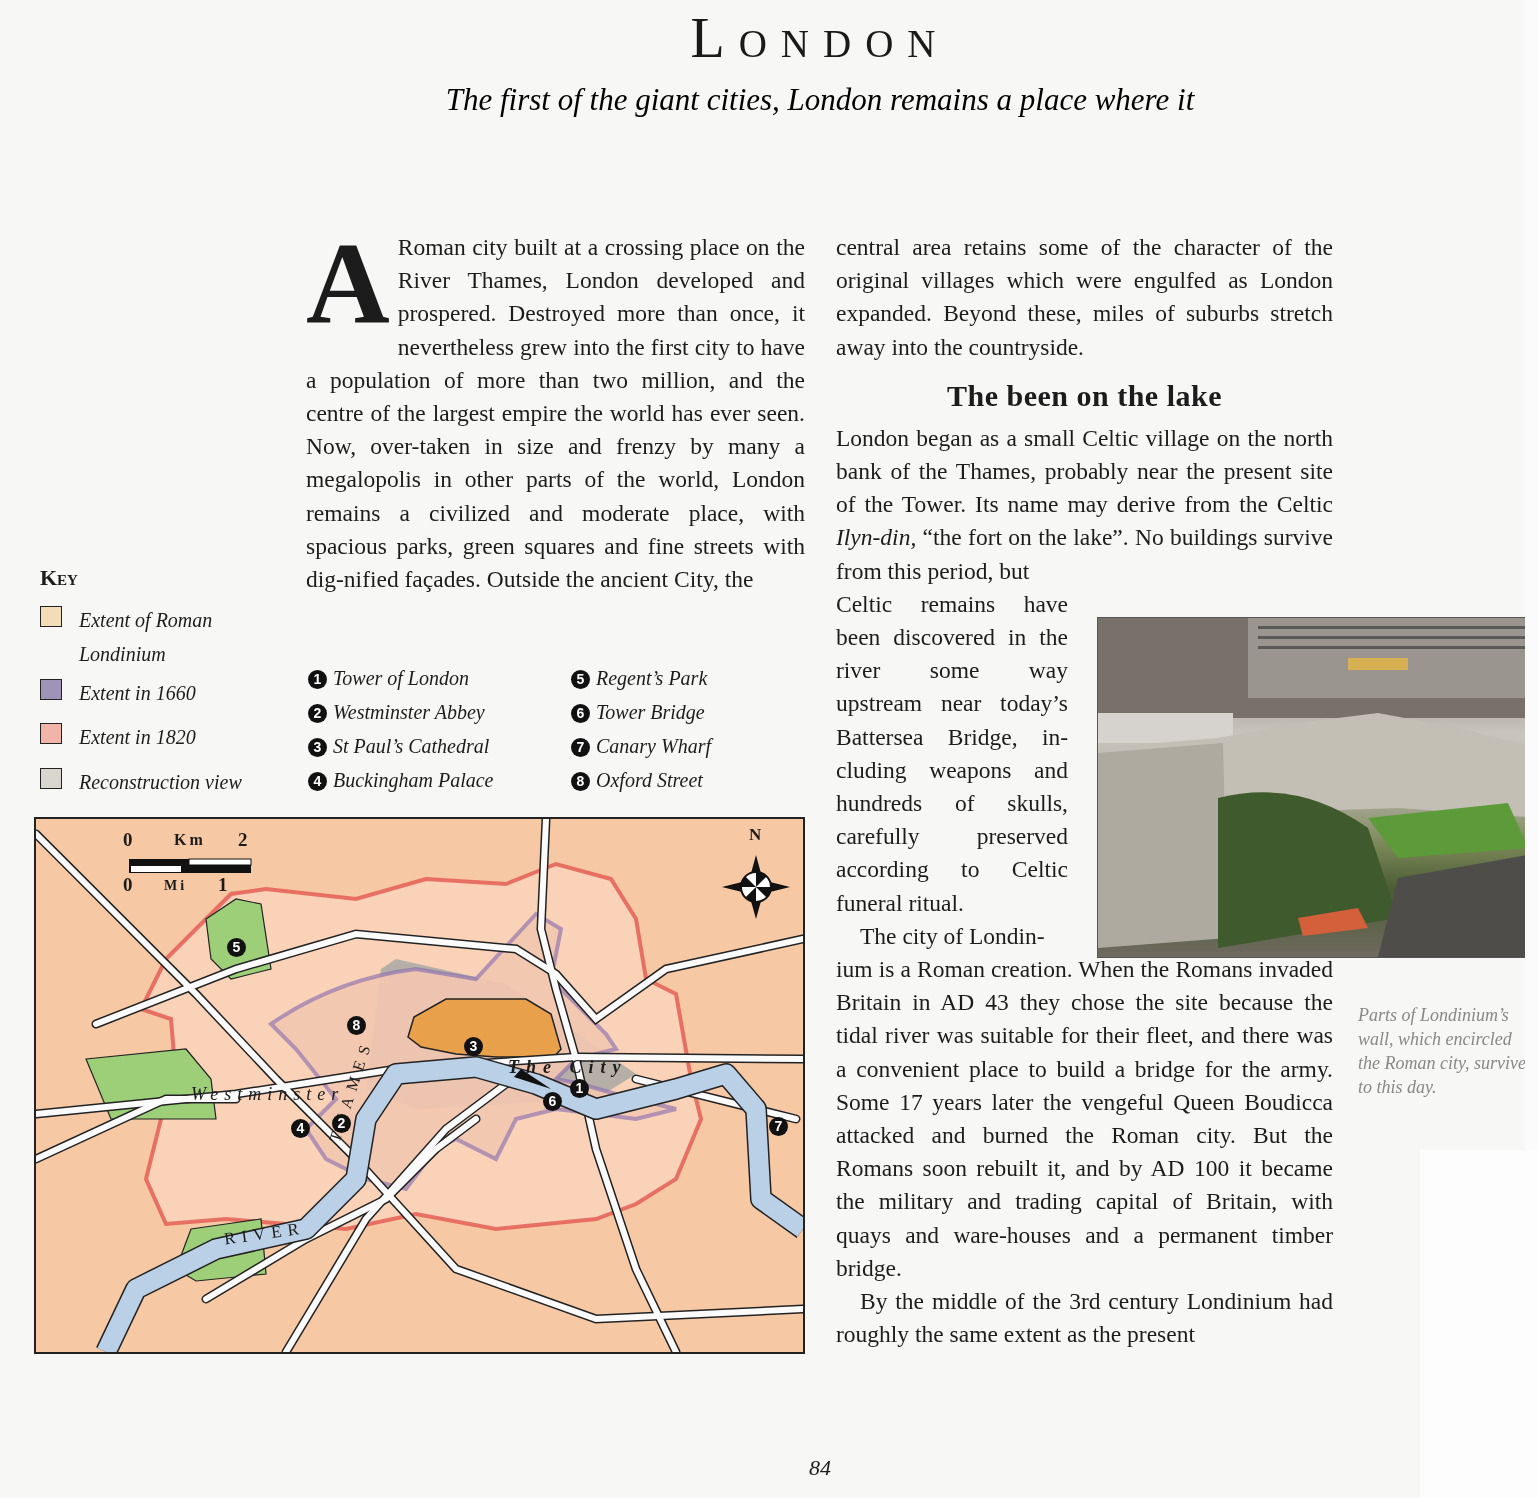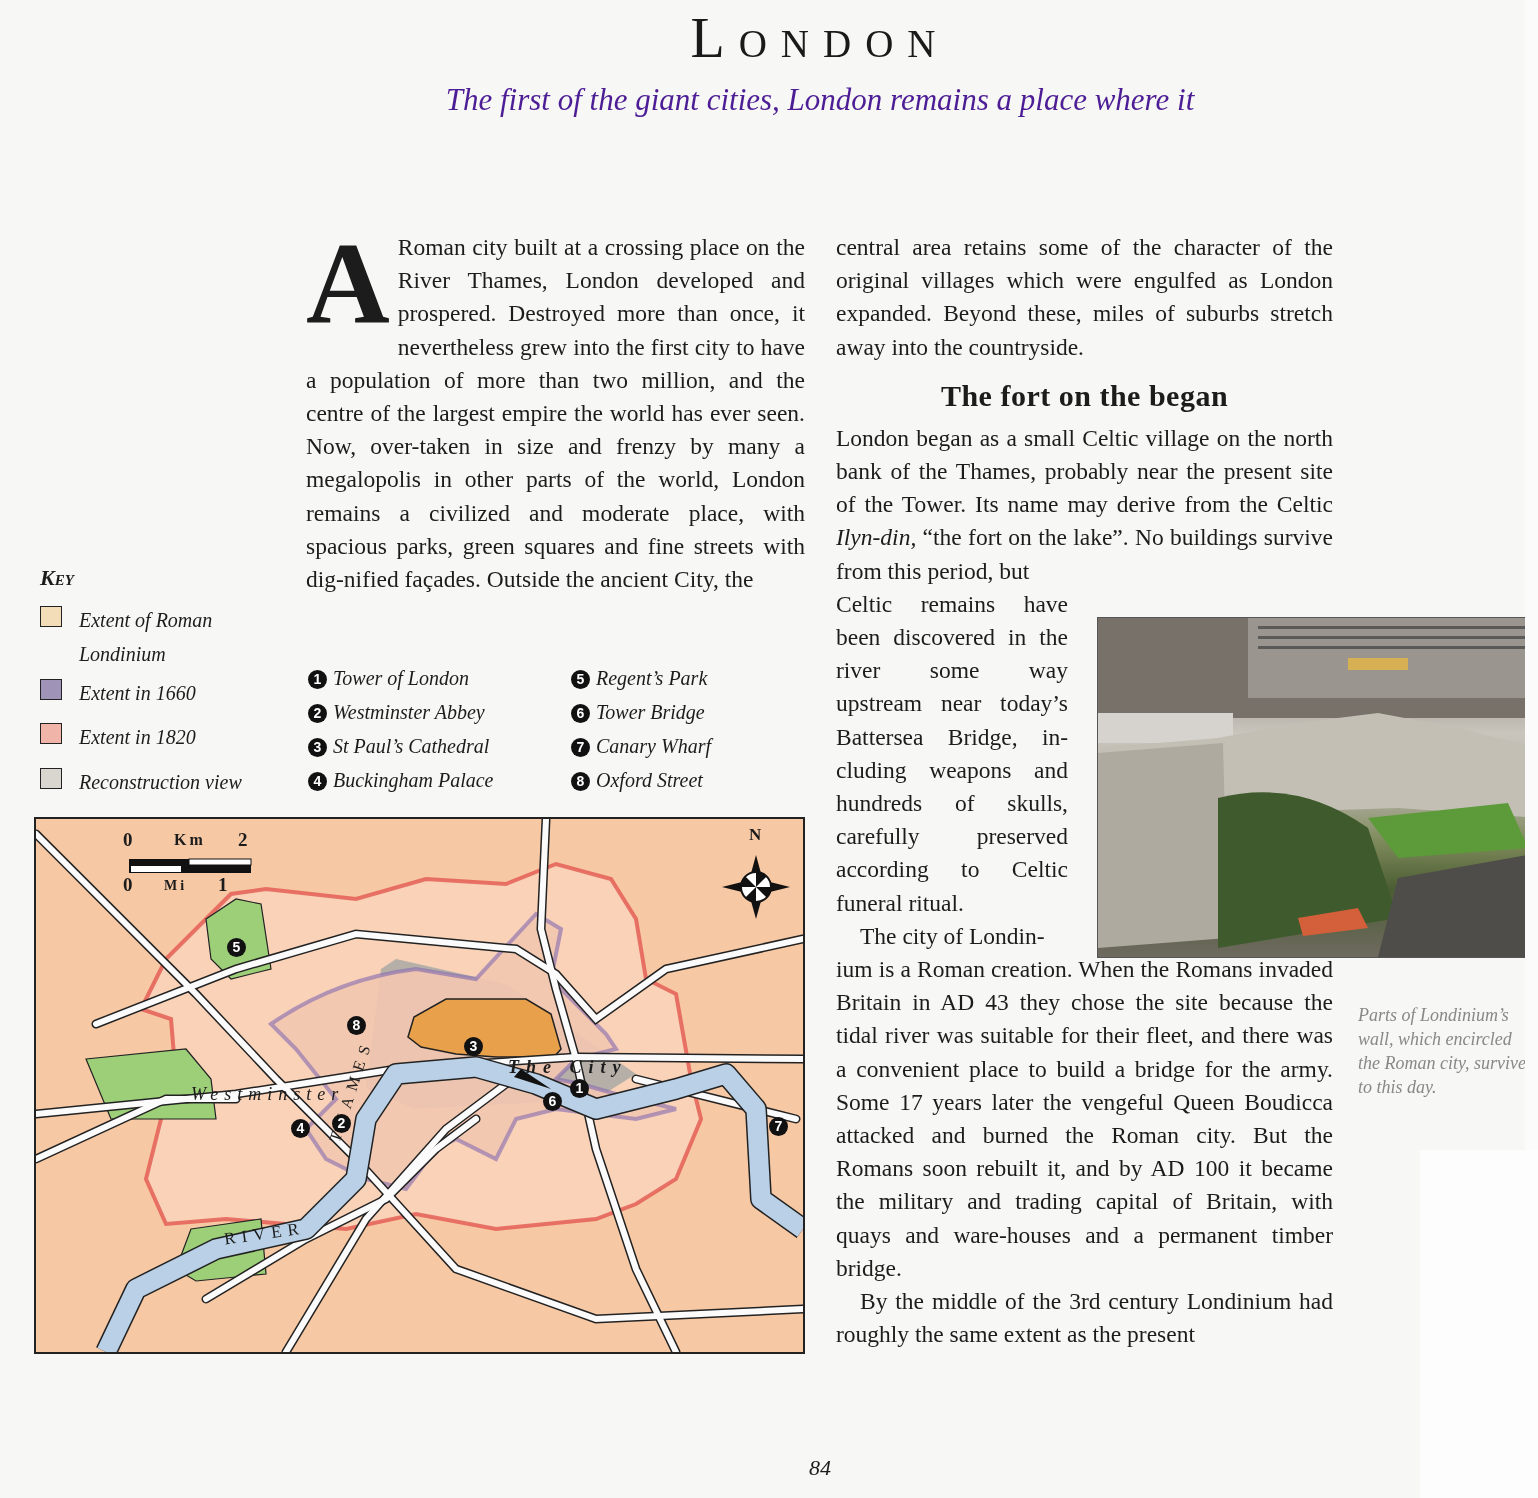--- a/index.html
+++ b/index.html
@@ -10,40 +10,40 @@
     color:#1c1c1c;
   }
   .abs { position:absolute; }
   #page-title {
     left:0; width:1640px; top:6px; text-align:center;
     font-size:56px; letter-spacing:14px; font-weight:normal; color:#1a1a1a;
     font-variant:small-caps;
   }
   #subtitle {
     left:360px; width:920px; top:80px; text-align:center;
-    font-size:31px; font-style:italic; line-height:40px; color:#4c1d95;
+    font-size:31px; font-style:italic; line-height:40px; color:#000000;
   }
   .col { font-size:23.5px; line-height:33.2px; text-align:justify; }
   #col1 { left:306px; top:231px; width:499px; }
   #col1 .drop {
     float:left; font-size:116px; line-height:88px; margin:8px 8px 0 0; font-weight:bold;
     height:92px;
   }
   #col2 { left:836px; top:231px; width:497px; }
   #col2 h2 { margin:12px 0 6px 0; font-size:30px; text-align:center; font-weight:bold; letter-spacing:0.5px; line-height:40px;}
   .para { margin:0; }
   .indent { text-indent:24px; }
   #wrap-block { width:232px; }
   #photo {
     left:1097px; top:617px; width:441px; height:339px;
     background:linear-gradient(180deg,#8b8780 0%,#a29e96 20%,#c9c5bd 34%,#b8b4ab 50%,#7e8a5b 66%,#4b5d33 80%,#6f6a60 100%);
     border:1px solid #555; overflow:hidden;
   }
   #caption { left:1358px; top:1003px; width:180px; font-size:18px; font-style:italic; line-height:24px; color:#888; filter:blur(0.6px); }
-  #key-title { left:40px; top:565px; font-size:22px; font-weight:bold; font-variant:small-caps;font-style:italic; }
+  #key-title { left:40px; top:565px; font-size:22px; font-weight:bold; font-variant:small-caps; }
   .key-row { position:absolute; left:40px; font-size:20px; font-style:italic; line-height:34px; display:flex; }
   .key-swatch { width:20px; height:19px; border:1.5px solid #222; margin:3px 17px 0 0; flex:none; }
   .legend { position:absolute; font-size:20px; font-style:italic; line-height:34px; }
   .num { display:inline-block; width:19px; height:19px; border-radius:50%; background:#111; color:#fff;
          font-size:14px; font-weight:bold; font-style:normal; text-align:center; line-height:19px; margin-right:6px; vertical-align:1px; font-family:"Liberation Sans", sans-serif; }
   #map { left:34px; top:817px; width:767px; height:533px; border:2px solid #222; background:#f6c8a4; overflow:hidden; }
   #page-number { left:795px; top:1455px; font-size:22px; font-style:italic; width:50px; text-align:center; }
   #right-edge { left:1525px; top:0; width:13px; height:1150px; background:#fbfbfb; }
   #right-block { left:1420px; top:1150px; width:118px; height:348px; background:#fdfdfd; }
 </style>
@@ -55,21 +55,21 @@
   <div>The first of the giant cities, London remains a place where it</div>
 </div>
 
 <div class="abs col" id="col1">
   <span class="drop">A</span>
   <span>Roman city built at a crossing place on the River Thames, London developed and prospered. Destroyed more than once, it nevertheless grew into the first city to have a population of more than two million, and the centre of the largest empire the world has ever seen. Now, over-taken in size and frenzy by many a megalopolis in other parts of the world, London remains a civilized and moderate place, with spacious parks, green squares and fine streets with dig-nified façades. Outside the ancient City, the</span>
 </div>
 
 <div class="abs col" id="col2">
   <p class="para">central area retains some of the character of the original villages which were engulfed as London expanded. Beyond these, miles of suburbs stretch away into the countryside.</p>
-  <h2>The fort on the began</h2>
+  <h2>The been on the lake</h2>
   <p class="para"><span>London began as a small Celtic village on the north bank of the Thames, probably near the present site of the Tower. Its name may derive from the Celtic </span><i>Ilyn-din,</i><span> “the fort on the lake”. No buildings survive from this period, but</span></p>
   <div id="wrap-block">
     <p class="para">Celtic remains have been discovered in the river some way upstream near today’s Battersea Bridge, in-cluding weapons and hundreds of skulls, carefully preserved according to Celtic funeral ritual.</p>
     <p class="para indent">The city of Londin-</p>
   </div>
   <p class="para">ium is a Roman creation. When the Romans invaded Britain in AD 43 they chose the site because the tidal river was suitable for their fleet, and there was a convenient place to build a bridge for the army. Some 17 years later the vengeful Queen Boudicca attacked and burned the Roman city. But the Romans soon rebuilt it, and by AD 100 it became the military and trading capital of Britain, with quays and ware-houses and a permanent timber bridge.</p>
   <p class="para indent">By the middle of the 3rd century Londinium had roughly the same extent as the present</p>
 </div>
 
 <div class="abs" id="photo" title="Roman wall remains beside modern buildings">

